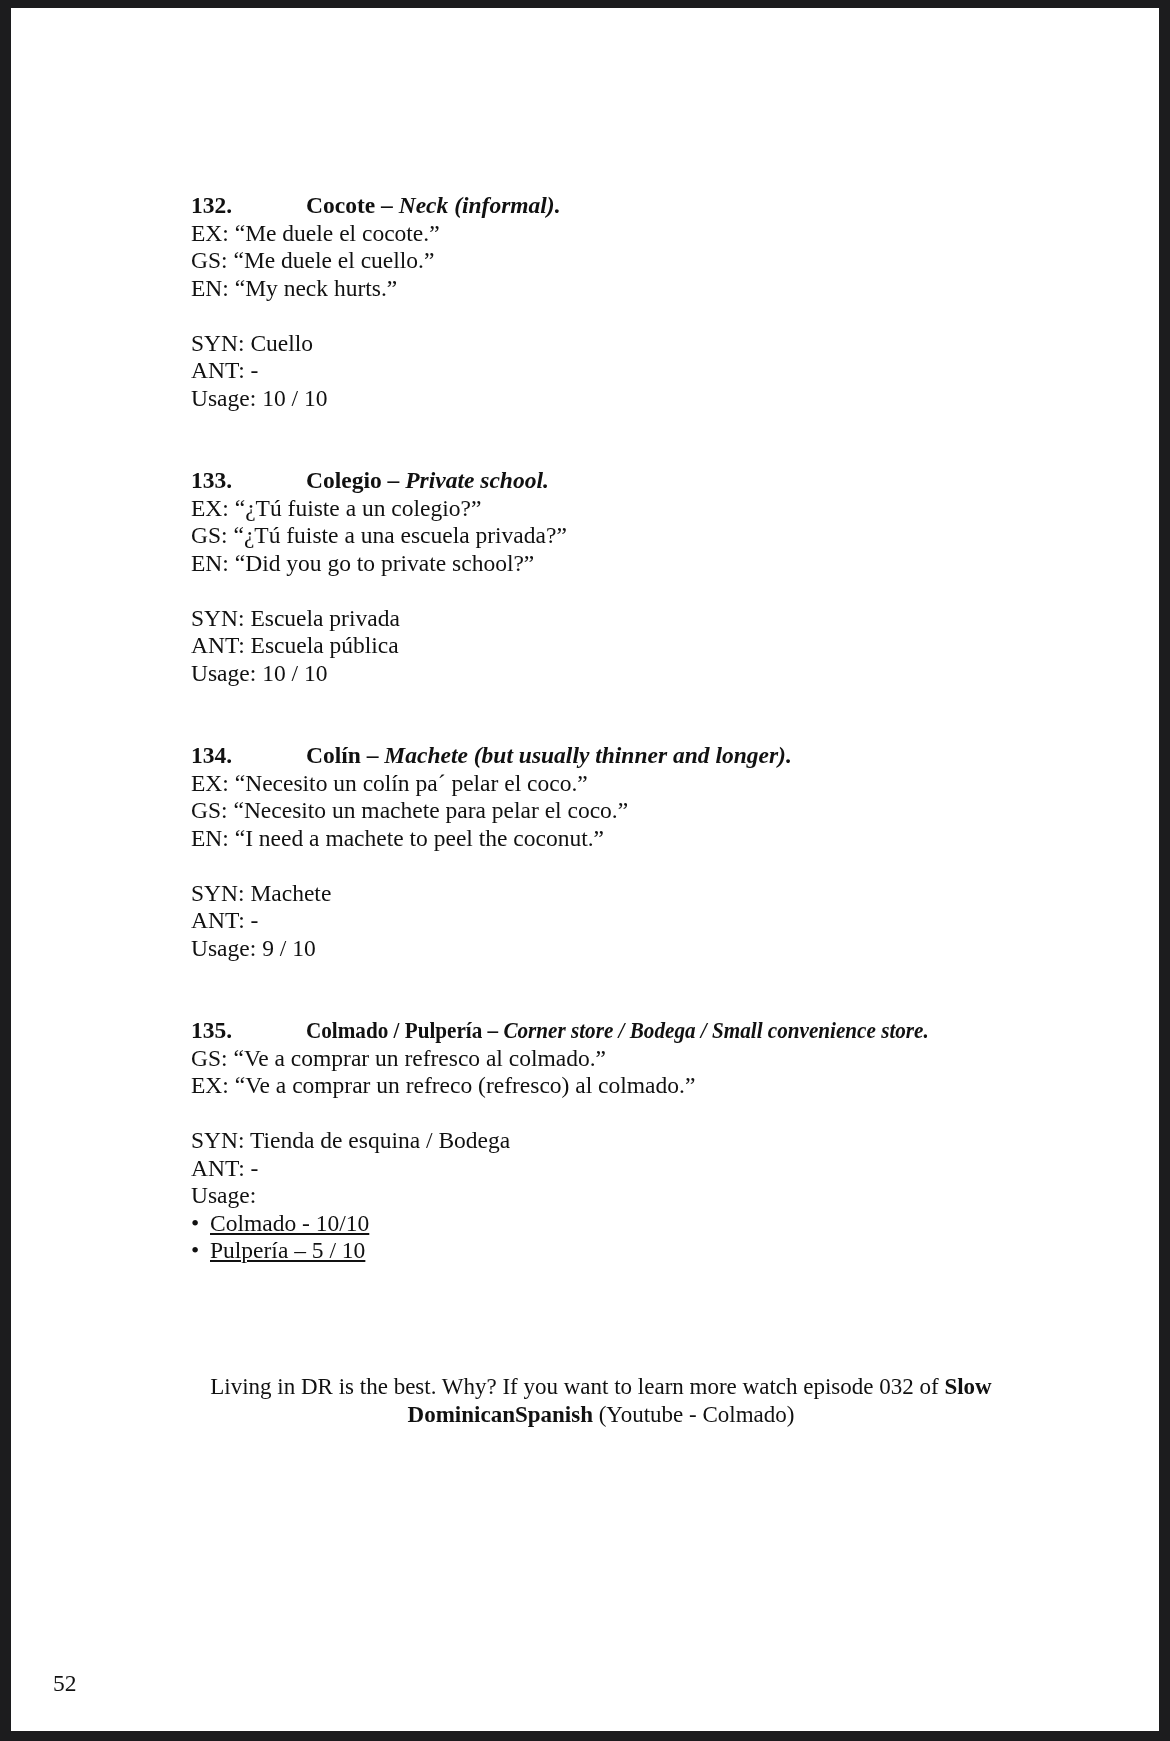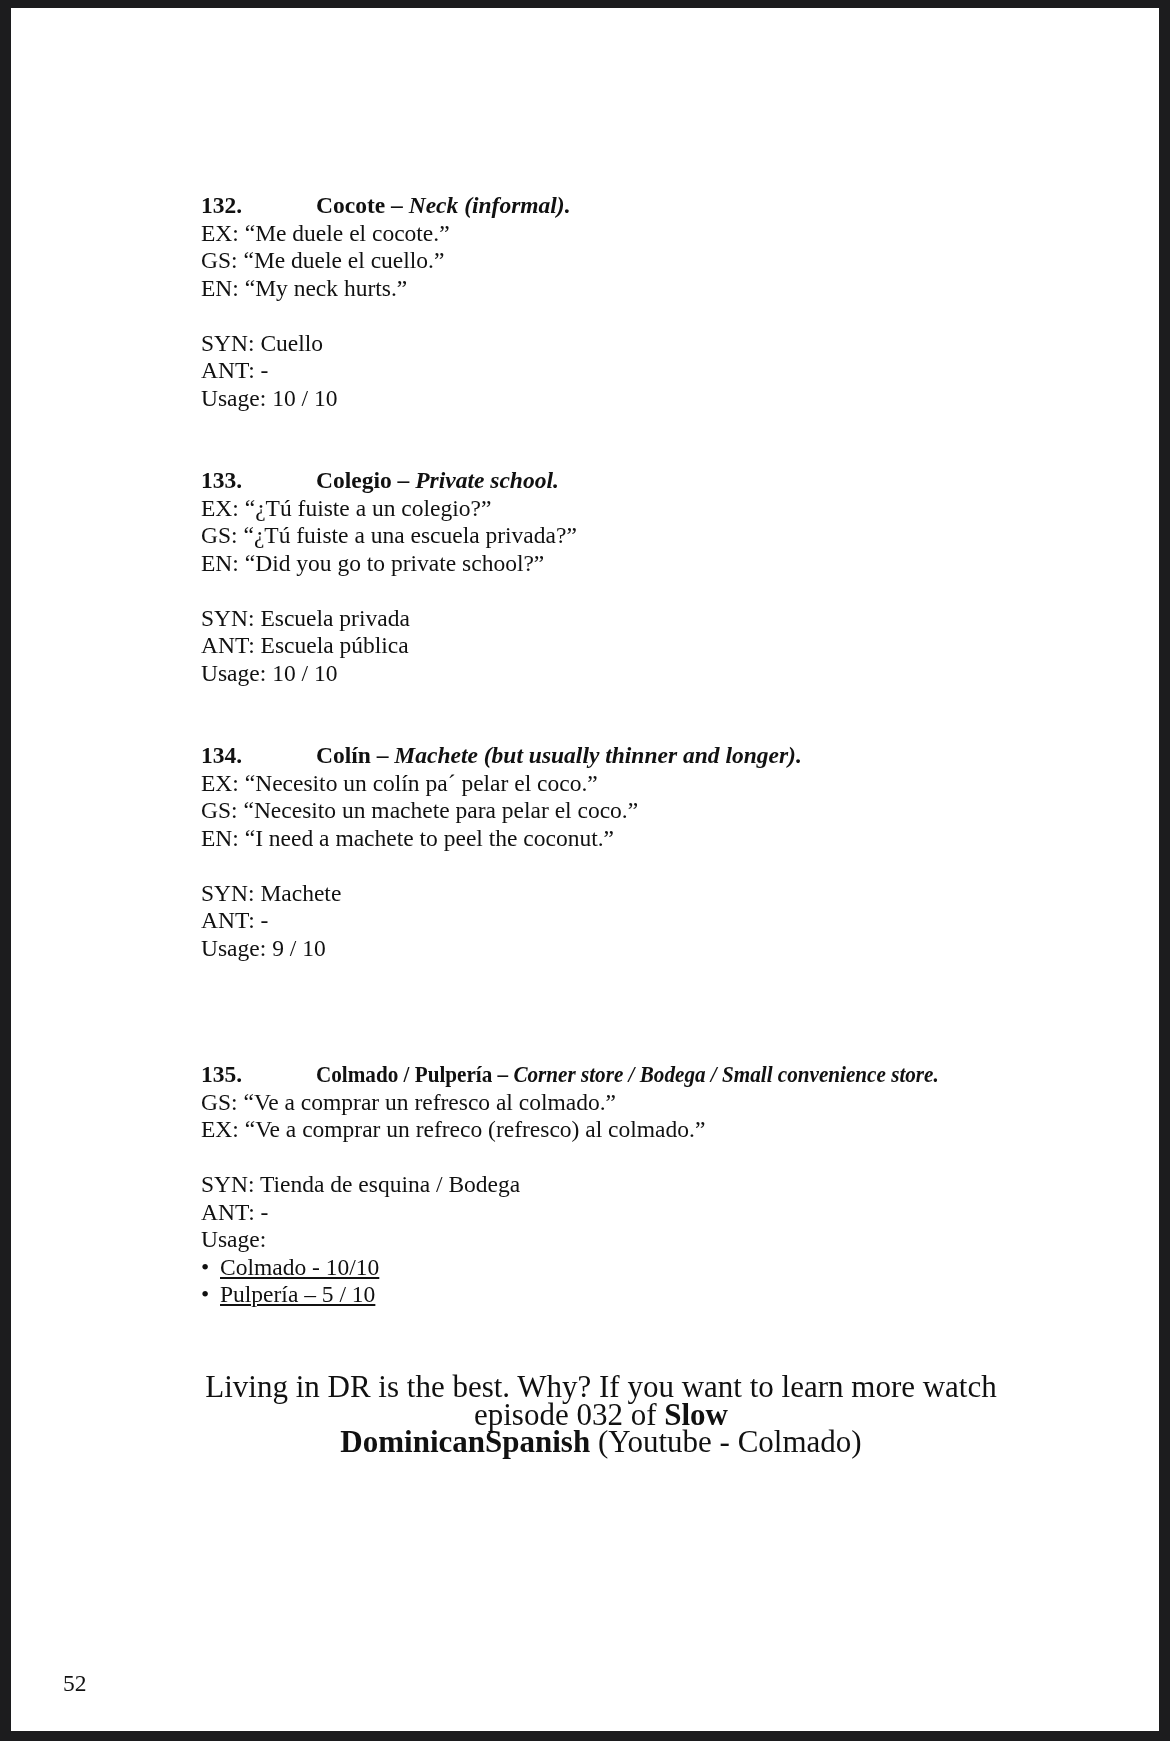--- a/index.html
+++ b/index.html
@@ -18,21 +18,21 @@
       left: 11px;
       top: 8px;
       width: 1148px;
       height: 1723px;
       background: #ffffff;
       color: #111111;
       font-family: "Liberation Serif", "DejaVu Serif", serif;
     }
     .entry {
       position: absolute;
-      left: 190px;
+      left: 180px;
       width: 940px;
       font-size: 23.5px;
       line-height: 27.5px;
     }
     .line {
       white-space: nowrap;
       height: 27.5px;
     }
     .blank { height: 27.5px; }
     .num {
@@ -51,27 +51,27 @@
     .bullet {
       display: inline-block;
       width: 19px;
     }
     .footer-note {
       position: absolute;
       left: 150px;
       width: 880px;
       top: 1365px;
       text-align: center;
-      font-size: 31px;
+      font-size: 23px;
       line-height: 27.5px;
     }
     .footer-note b { font-weight: bold; }
     .page-number {
       position: absolute;
-      left: 52px;
+      left: 42px;
       top: 1662px;
       font-size: 23.5px;
     }
   </style>
 </head>
 <body>
 
 <div class="page">
 
   <div class="entry" style="top:184px;">
@@ -106,21 +106,21 @@
     </div>
     <div class="line"><span class="lbl">EX:</span><span> “Necesito un colín pa´ pelar el coco.”</span></div>
     <div class="line"><span class="lbl">GS:</span><span> “Necesito un machete para pelar el coco.”</span></div>
     <div class="line"><span class="lbl">EN:</span><span> “I need a machete to peel the coconut.”</span></div>
     <div class="blank"></div>
     <div class="line"><span class="lbl">SYN:</span><span> Machete</span></div>
     <div class="line"><span class="lbl">ANT:</span><span> -</span></div>
     <div class="line"><span class="lbl">Usage:</span><span> 9 / 10</span></div>
   </div>
 
-  <div class="entry" style="top:1009px;margin-top:44px;">
+  <div class="entry" style="top:1009px;">
     <div class="line">
       <span class="num">135.</span><span class="condensed" style="transform:scaleX(0.9);"><span class="term">Colmado / Pulpería</span><span class="term"> – </span><span class="def">Corner store / Bodega / Small convenience store.</span></span>
     </div>
     <div class="line"><span class="lbl">GS:</span><span> “Ve a comprar un refresco al colmado.”</span></div>
     <div class="line"><span class="lbl">EX:</span><span> “Ve a comprar un refreco (refresco) al colmado.”</span></div>
     <div class="blank"></div>
     <div class="line"><span class="lbl">SYN:</span><span> Tienda de esquina / Bodega</span></div>
     <div class="line"><span class="lbl">ANT:</span><span> -</span></div>
     <div class="line"><span class="lbl">Usage:</span></div>
     <div class="line bullet-line"><span class="bullet">•</span><span>Colmado - 10/10</span></div>

